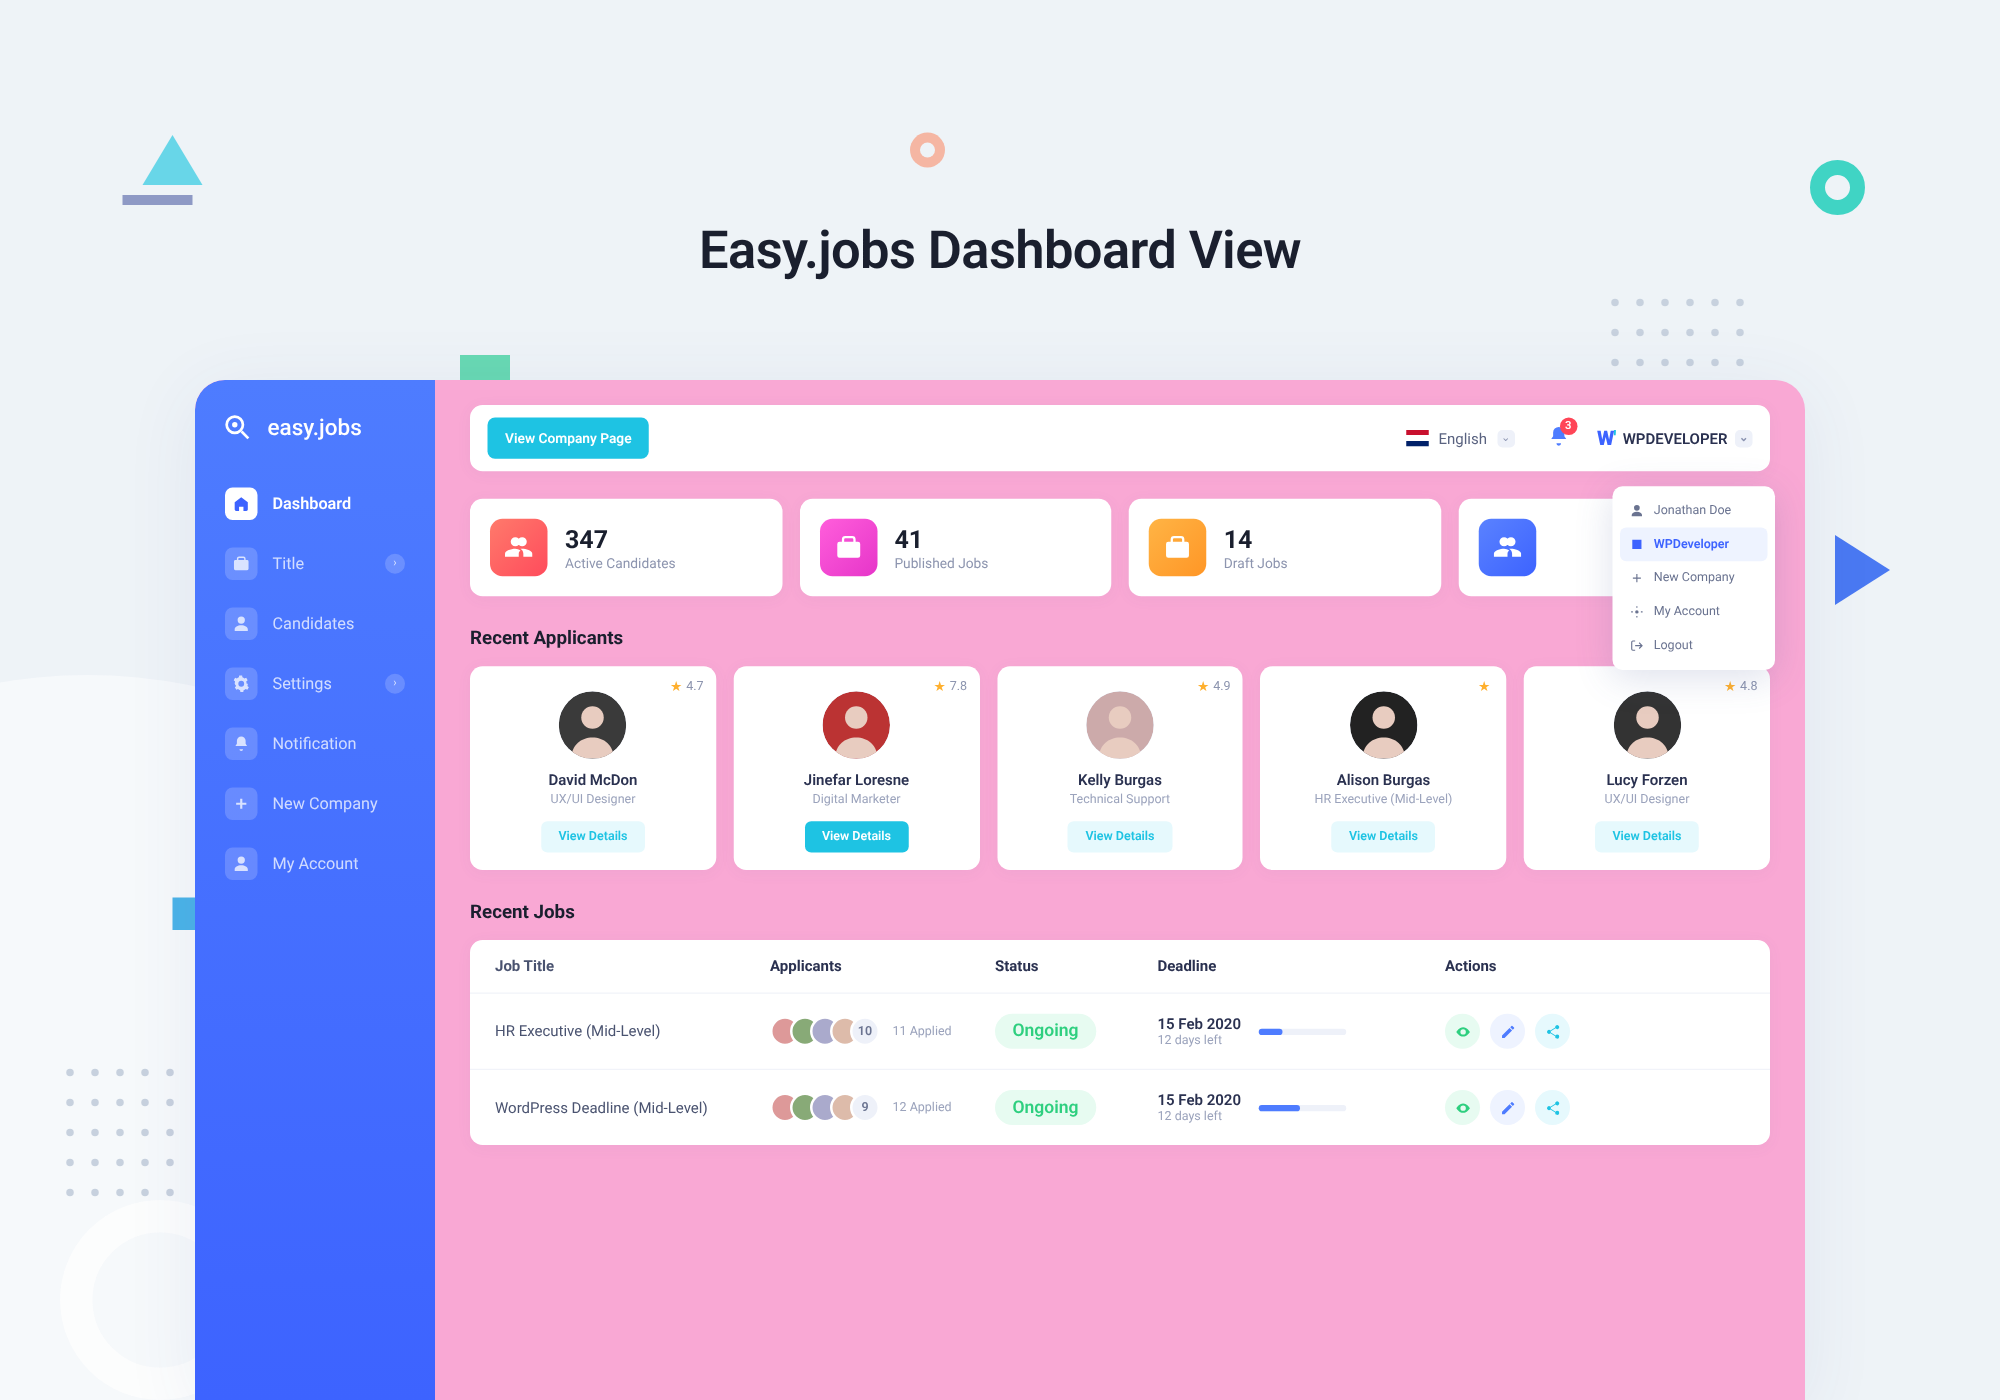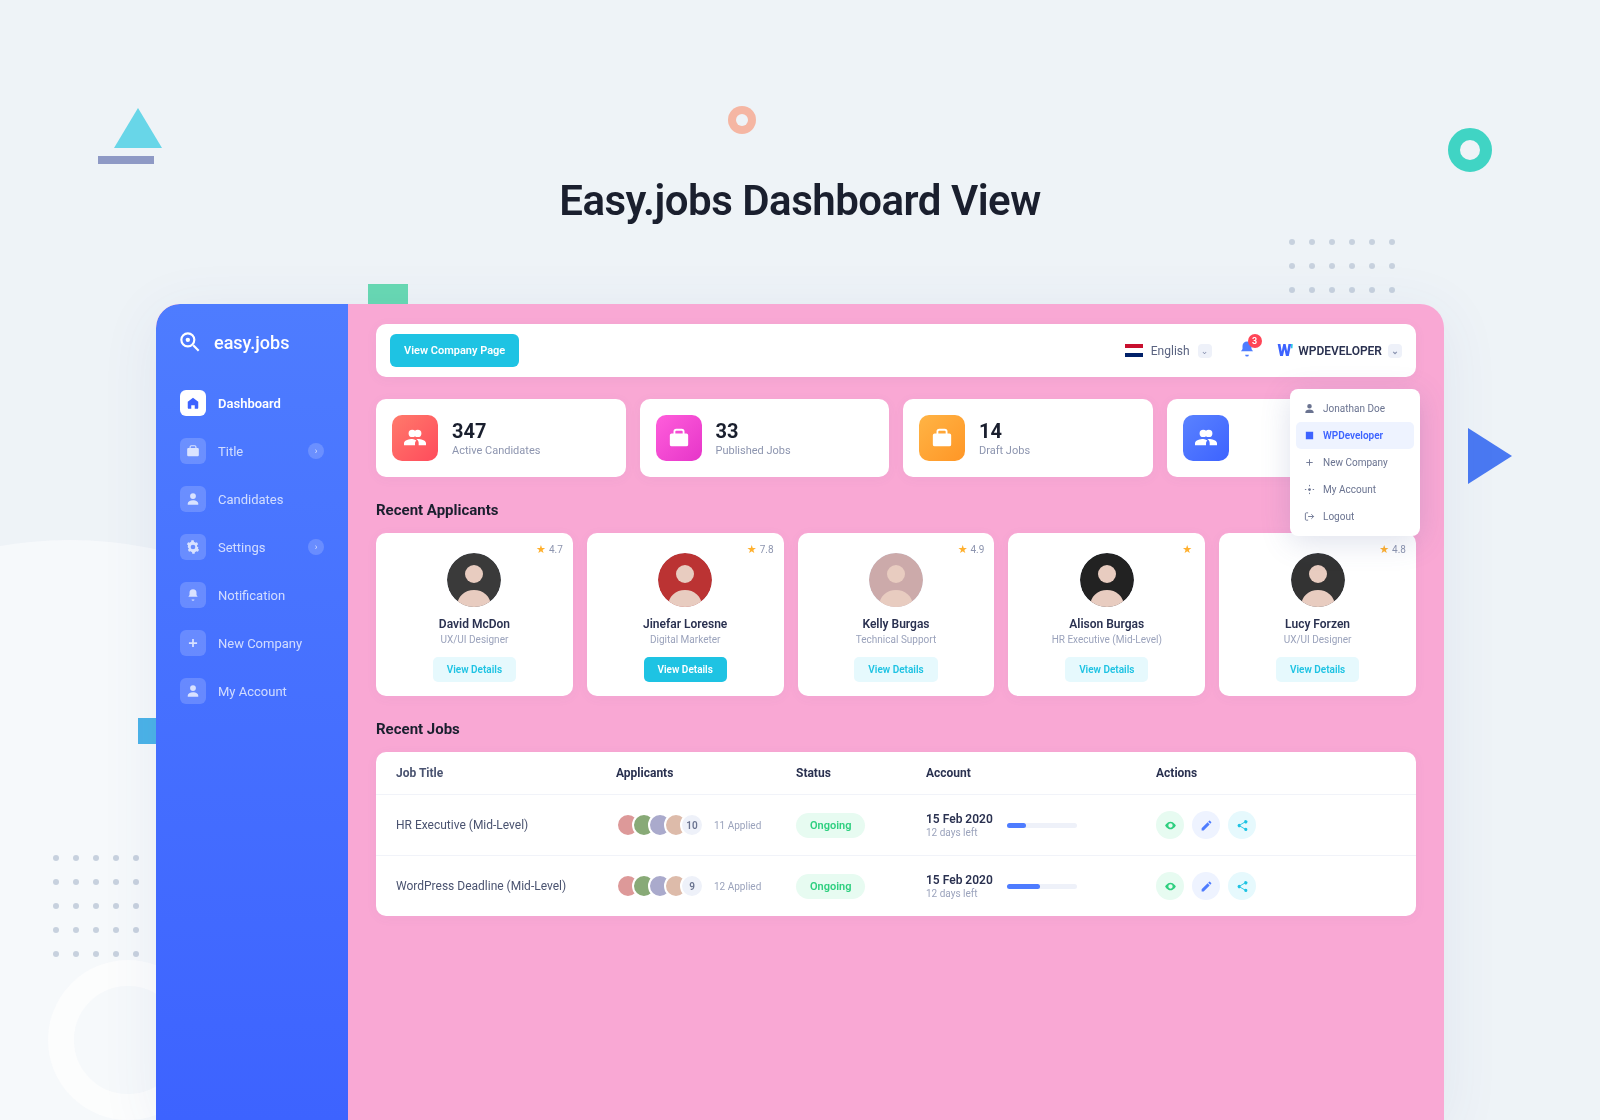--- a/index.html
+++ b/index.html
@@ -86,21 +86,21 @@
 .jt-head { display:flex; padding:14px 20px; font-size:12px; font-weight:700; color:#2a3150; }
 .jt-row { display:flex; align-items:center; padding:16px 20px; border-top:1px solid #f1f3f9; }
 .col-title { width:220px; font-size:12px; color:#4a5370; }
 .col-apps { width:180px; display:flex; align-items:center; gap:10px; }
 .avstack { display:flex;align-items:center; }
 .avstack .mini { width:24px; height:24px; border-radius:50%; border:2px solid #fff; margin-left:-8px; background:#c8d0e0; }
 .avstack .mini:first-child { margin-left:0; }
 .avcount { width:24px; height:24px; border-radius:50%; border:2px solid #fff; margin-left:-8px; background:#eef1f9; color:#6a7390; font-size:10px; display:flex; align-items:center; justify-content:center; font-weight:600; }
 .applied-n { font-size:10px; color:#9ba3bc; }
 .col-status { width:130px; }
-.pill { display:inline-block; padding:6px 14px; border-radius:20px; font-size:11px; font-weight:600; }
+.pill { display:inline-block; padding:6px 14px; border-radius:20px; font-size:14px; font-weight:600; }
 .pill-ongoing { background:#e7fbf1; color:#2ecf7f; }
 .dead-date { font-size:12px; font-weight:600; color:#2a3150; }
 .dead-left { font-size:10px; color:#9ba3bc; margin-top:1px; }
 .col-act { flex:1; display:flex; gap:8px; justify-content:flex-start; }
 .act-btn { width:28px; height:28px; border-radius:50%; display:flex; align-items:center; justify-content:center; cursor:pointer; }
 .act-eye { background:#e7fbf1; color:#2ecf7f; }
 .act-edit { background:#eef3ff; color:#4e7cff; }
 .act-share { background:#e6f9fd; color:#1ec3e3; }
 .act-btn svg { width:13px; height:13px; fill:currentColor; }
 
@@ -240,21 +240,21 @@
      <div class="stat-lbl">Active Candidates</div>
           </div>
    </div>
         <div class="stat-card">
      <div class="stat-ico ic-pub">
             <svg viewBox="0 0 24 24">
               <path d="M6 7V5a3 3 0 013-3h6a3 3 0 013 3v2h2a2 2 0 012 2v10a2 2 0 01-2 2H4a2 2 0 01-2-2V9a2 2 0 012-2h2zm2 0h8V5a1 1 0 00-1-1H9a1 1 0 00-1 1v2z"></path>
             </svg>
           </div>
      <div>
-            <div class="stat-num">33</div>
+            <div class="stat-num">41</div>
      <div class="stat-lbl">Published Jobs</div>
           </div>
    </div>
         <div class="stat-card">
      <div class="stat-ico ic-draft">
             <svg viewBox="0 0 24 24">
               <path d="M6 7V5a3 3 0 013-3h6a3 3 0 013 3v2h2a2 2 0 012 2v10a2 2 0 01-2 2H4a2 2 0 01-2-2V9a2 2 0 012-2h2zm2 0h8V5a1 1 0 00-1-1H9a1 1 0 00-1 1v2z"></path>
             </svg>
           </div>
      <div>
@@ -391,21 +391,21 @@
      <button class="btn-det ">View Details</button>
    </div>
       </div>
 
     <h3 class="sec-title">Recent Jobs</h3>
     <div class="jobs-table">
       <div class="jt-head">
         <div class="col-title">Job Title</div>
         <div class="col-apps">Applicants</div>
         <div class="col-status">Status</div>
-        <div class="col-dead-wrap">Account</div>
+        <div class="col-dead-wrap">Deadline</div>
         <div class="col-act">Actions</div>
       </div>
       <div id="jobrows">
           <div class="jt-row">
      <div class="col-title">HR Executive (Mid-Level)</div>
      <div class="col-apps">
        <div class="avstack">
          <div class="mini" style="background:#d99"></div>
                 <div class="mini" style="background:#8a7"></div>
                 <div class="mini" style="background:#aac"></div>

